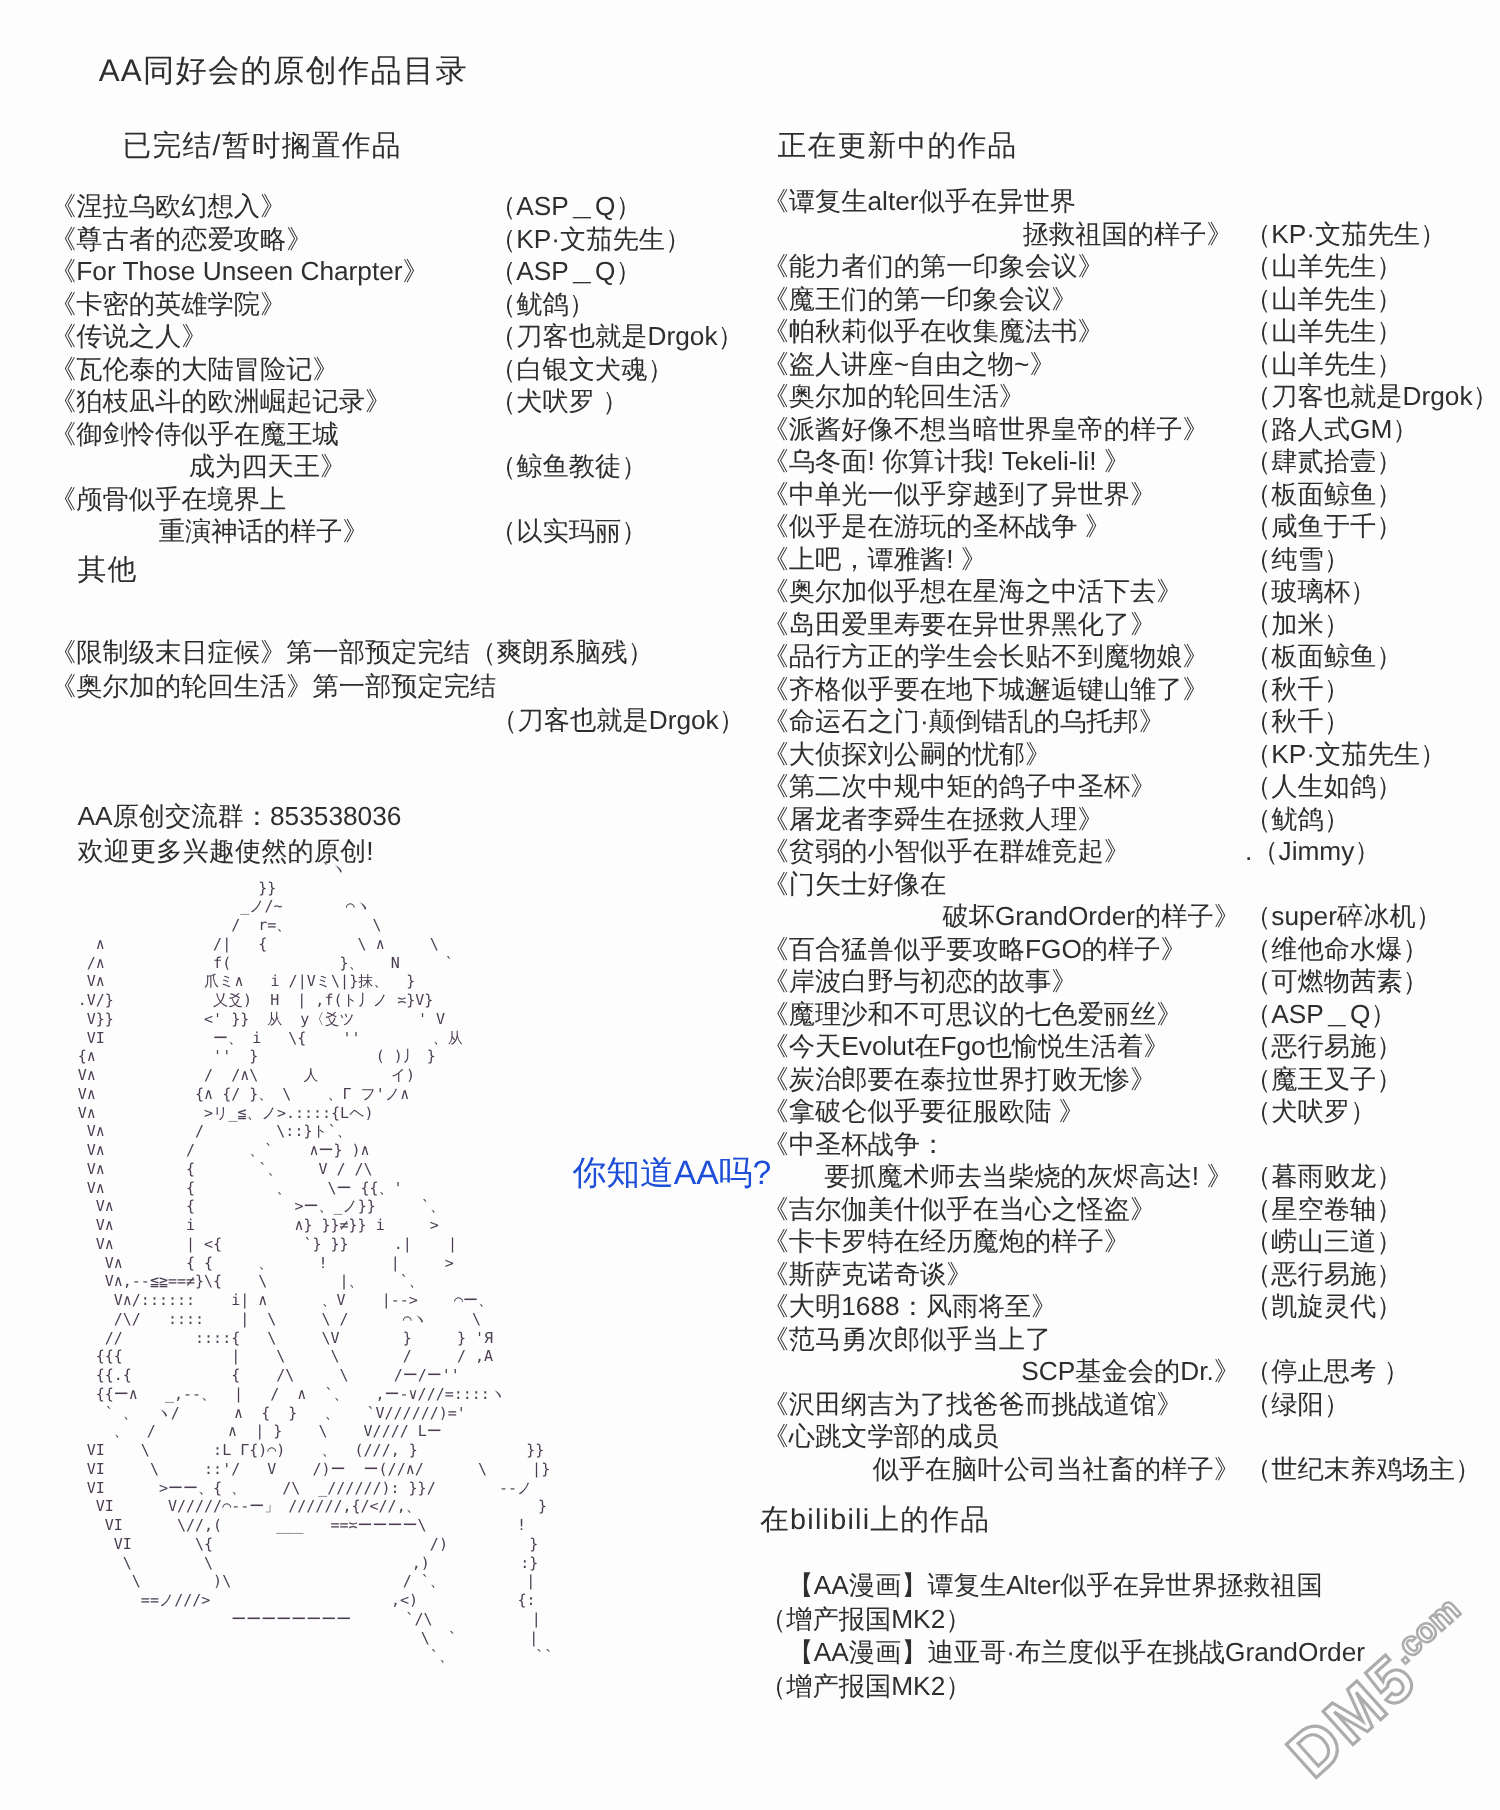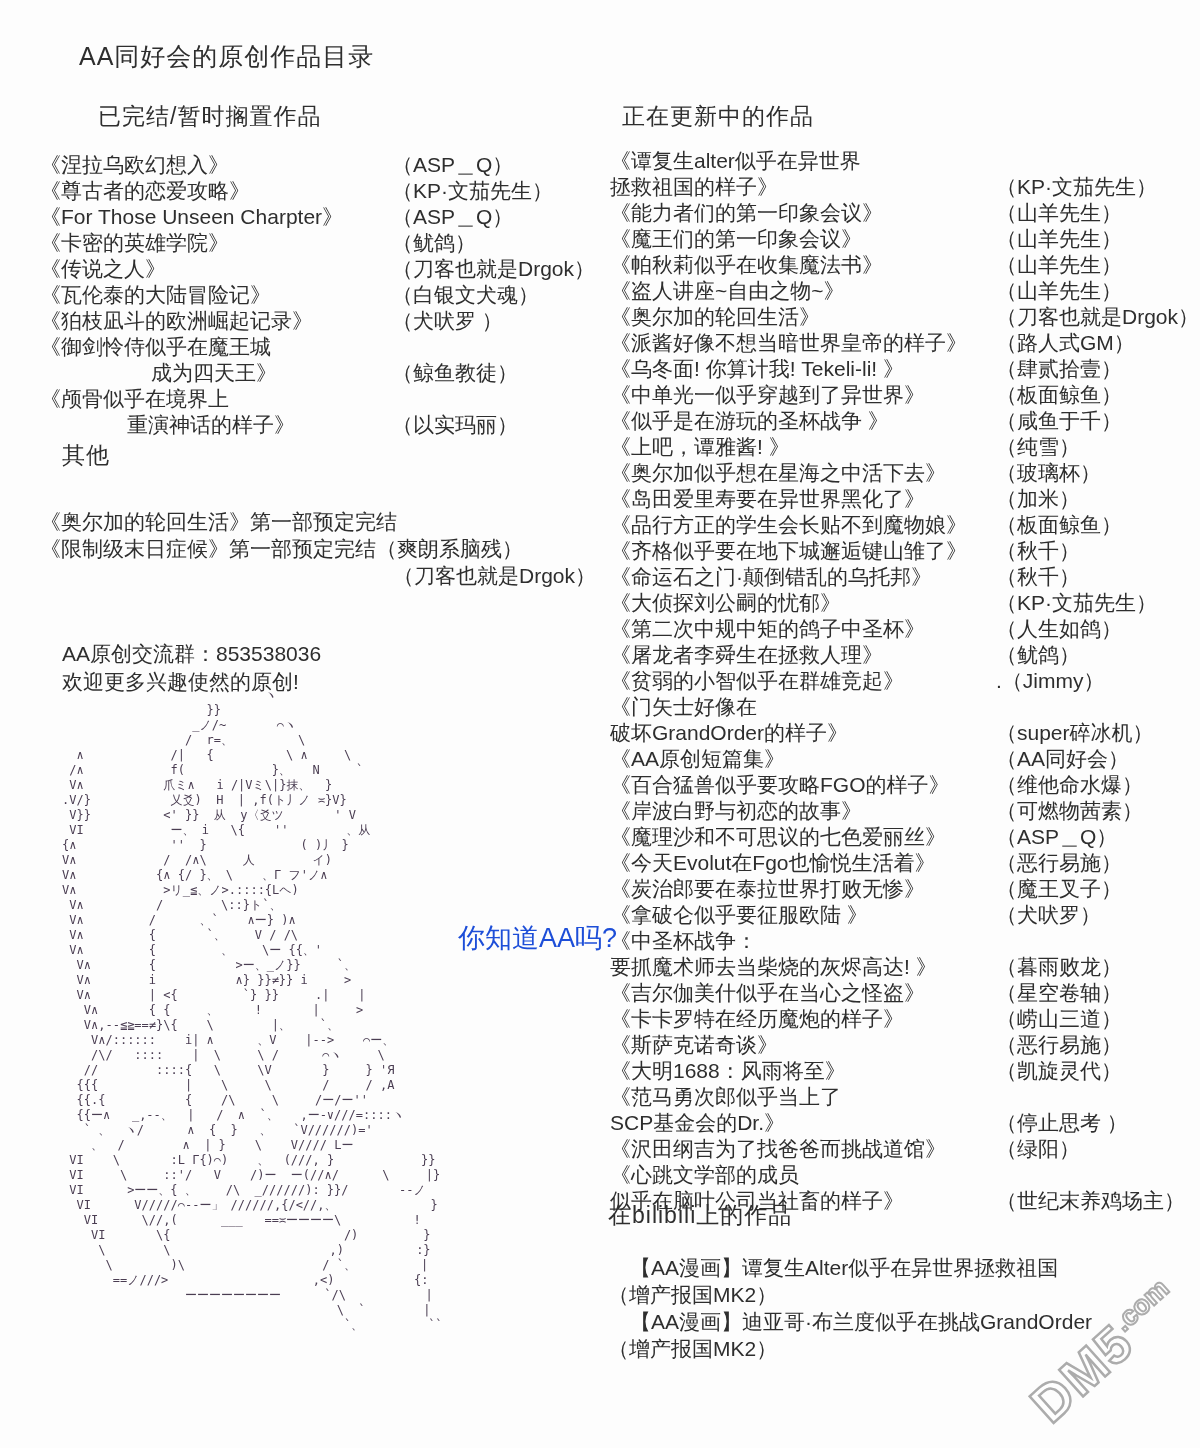--- a/index.html
+++ b/index.html
@@ -21,21 +21,21 @@
   #finished-list .row.cont .a{left:352px;}
   
   #other-list{left:40px;top:508px;width:556px;}
   #other-list .row{height:27px;}
   #other-list .row.right .t{left:0;width:556px;text-align:right;}
   
   #qq-block{left:62px;top:640px;font-size:21px;line-height:28px;}
   
   #updating-list{left:610px;top:147px;width:586px;}
   #updating-list .a{left:386px;}
-  #updating-list .row.cont .t{width:382px;text-align:left;}
+  #updating-list .row.cont .t{width:382px;text-align:right;}
   
   #bili-header{left:608px;top:1200px;}
   #bili-list{left:608px;top:1254px;width:550px;}
   #bili-list .row{height:27px;}
   #bili-list .row.indent .t{left:22px;}
   #bili-list .row.right .t{left:0;width:550px;text-align:left;}
   
   #aa-art{
     left:26px;top:688px;margin:0;
     font-family:"DejaVu Sans Mono",monospace;
@@ -103,24 +103,24 @@
       </div>
       <div class="row cont">
         <span class="t">重演神话的样子》 </span>
         <span class="a">（以实玛丽）</span>
       </div>
     </div>
 
   <div class="abs sec-header h-other">其他</div>
   <div id="other-list" class="abs list">
       <div class="row normal">
+        <span class="t">《限制级末日症候》第一部预定完结（爽朗系脑残）</span>
+      </div>
+      <div class="row normal">
         <span class="t">《奥尔加的轮回生活》第一部预定完结</span>
-      </div>
-      <div class="row normal">
-        <span class="t">《限制级末日症候》第一部预定完结（爽朗系脑残）</span>
       </div>
       <div class="row right">
         <span class="t">（刀客也就是Drgok）</span>
       </div>
     </div>
 
   <div id="qq-block" class="abs">
     <div>AA原创交流群：853538036</div>
     <div>欢迎更多兴趣使然的原创!</div>
   </div>
@@ -209,24 +209,20 @@
       <div class="row normal">
         <span class="t">《贫弱的小智似乎在群雄竞起》</span>
         <span class="a">.（Jimmy）</span>
       </div>
       <div class="row normal">
         <span class="t">《门矢士好像在</span>
       </div>
       <div class="row cont">
         <span class="t">破坏GrandOrder的样子》</span>
         <span class="a">（super碎冰机）</span>
-      </div>
-      <div class="row normal">
-        <span class="t">《AA原创短篇集》</span>
-        <span class="a">（AA同好会）</span>
       </div>
       <div class="row normal">
         <span class="t">《百合猛兽似乎要攻略FGO的样子》</span>
         <span class="a">（维他命水爆）</span>
       </div>
       <div class="row normal">
         <span class="t">《岸波白野与初恋的故事》</span>
         <span class="a">（可燃物茜素）</span>
       </div>
       <div class="row normal">

